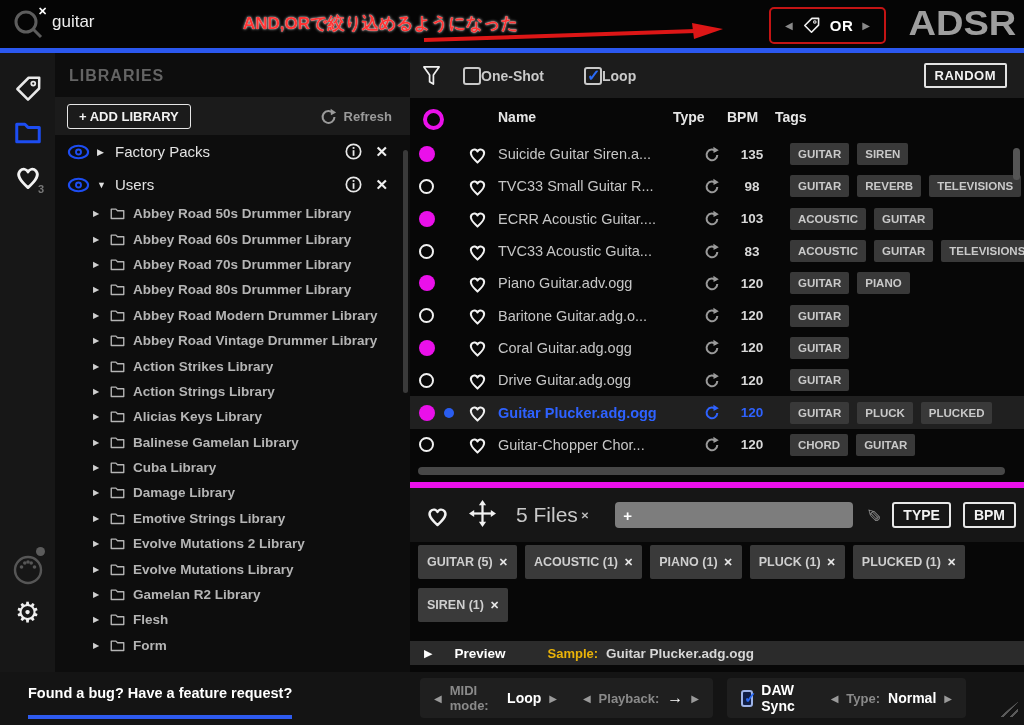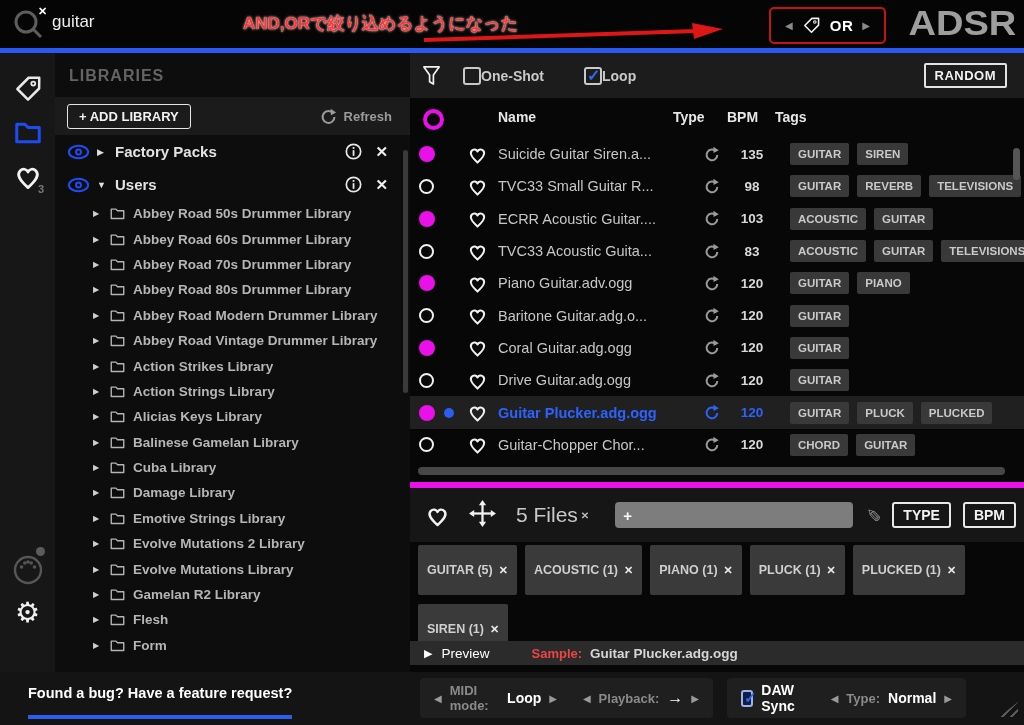--- a/index.html
+++ b/index.html
@@ -41,21 +41,21 @@
   .libpanel { position:absolute; left:55px; top:0; width:355px; height:619px; background:#0d0d0d; overflow:hidden; }
   .lib-title { height:44px; padding:14px 0 0 14px; color:#646464; font-size:16px; font-weight:700; letter-spacing:1px; }
   .lib-actions { height:38px; background:#1b1b1b; display:flex; align-items:center; padding:0 18px 0 12px; }
   .add-lib { border:1px solid #e6e6e6; border-radius:3px; background:transparent; color:#f2f2f2;
              font-weight:700; font-size:13px; padding:4px 11px; font-family:inherit; }
   .refresh { margin-left:auto; display:flex; align-items:center; gap:7px; color:#9a9a9a; font-weight:700; font-size:13px; }
   .lib-root { height:33px; display:flex; align-items:center; padding:0 22px 0 12px; gap:7px; }
   .lib-root .expander { color:#e0e0e0; font-size:9px; width:11px; }
   .lib-root .expander::before { content:"▶"; }
   .lib-root .expander.open::before { content:"▼"; }
-  .lib-root-label { color:#e2e2e2; font-weight:700; font-size:15px; }
+  .lib-root-label { color:#e2e2e2; font-weight:400; font-size:15px; }
   .lib-root .grow { flex:1; }
   .lib-root .x-btn { color:#f0f0f0; font-size:15px; font-weight:700; margin-left:6px; }
   .lib-item { height:25.4px; display:flex; align-items:center; padding-left:38px; gap:8px; }
   .lib-item .expander { color:#cfcfcf; font-size:8px; width:9px; }
   .lib-item .expander::before { content:"▶"; }
   .lib-item-label { color:#b5b5b5; font-weight:700; font-size:13.5px; white-space:nowrap; }
   .lib-scrollbar { position:absolute; right:2px; top:97px; width:5px; height:243px; background:#3a3a3a; border-radius:3px; }
 
   
   .content { position:absolute; left:410px; top:0; width:614px; height:619px; background:#070707; }
@@ -107,29 +107,29 @@
   .files-clear { color:#bbb; font-size:10px; font-weight:700; vertical-align:10px; margin-left:3px; }
   .addtag-box { margin-left:26px; width:238px; height:26px; background:#7d7d7d; border-radius:4px;
                 display:flex; align-items:center; padding-left:8px; }
   .addtag-box .plus { color:#fff; font-weight:700; font-size:15px; }
   .pencil { margin-left:12px; color:#8f8f8f; font-size:18px; transform:rotate(90deg) scaleX(-1); display:inline-block; }
   .mini-btn { margin-left:12px; border:2px solid #e8e8e8; border-radius:3px; background:transparent;
               color:#f2f2f2; font-weight:700; font-size:14px; padding:3px 9px; font-family:inherit; }
   .move-wrap { margin-left:18px; }
 
   .chips { position:absolute; left:8px; top:492px; width:560px; display:flex; flex-wrap:wrap; gap:9px 8px; }
-  .chip { background:#3a3a3a; color:#cfcfcf; font-weight:700; font-size:12.5px; padding:18px 9px;
+  .chip { background:#3a3a3a; color:#cfcfcf; font-weight:700; font-size:12.5px; padding:10px 9px;
           border-radius:2px; display:flex; align-items:center; white-space:nowrap;justify-content:space-between; }
   .chip-x { margin-left:6px; font-size:11px; color:#e8e8e8; }
 
   .previewbar { position:absolute; left:0; top:588px; width:614px; height:24px; background:#2b2b2b;
                 display:flex; align-items:center; padding-left:14px; }
   .play-glyph { color:#fff; font-size:11px; }
-  .preview-label { color:#fff; font-weight:400; font-size:13.5px; margin-left:9px; }
-  .sample-label { color:#ef4444; font-weight:700; font-size:13px; margin-left:42px; }
+  .preview-label { color:#fff; font-weight:700; font-size:13.5px; margin-left:22px; }
+  .sample-label { color:#eab308; font-weight:700; font-size:13px; margin-left:42px; }
   .sample-name { color:#d6d6d6; font-weight:700; font-size:13.5px; margin-left:8px; }
 
   
   .footer { position:absolute; left:0; top:672px; width:1024px; height:53px; background:#141414; }
   .bug-link { position:absolute; left:28px; top:13px; color:#fff; font-weight:700; font-size:14.5px;
               text-decoration:none; border-bottom:4px solid #2e5bf0; padding-bottom:14px; }
   .pillbox { position:absolute; top:6px; height:40px; background:#1f1f1f; border-radius:4px;
              display:flex; align-items:center; padding:0 14px; gap:8px; }
   .midi-box { left:420px; width:293px; }
   .daw-box { left:727px; width:239px; }

